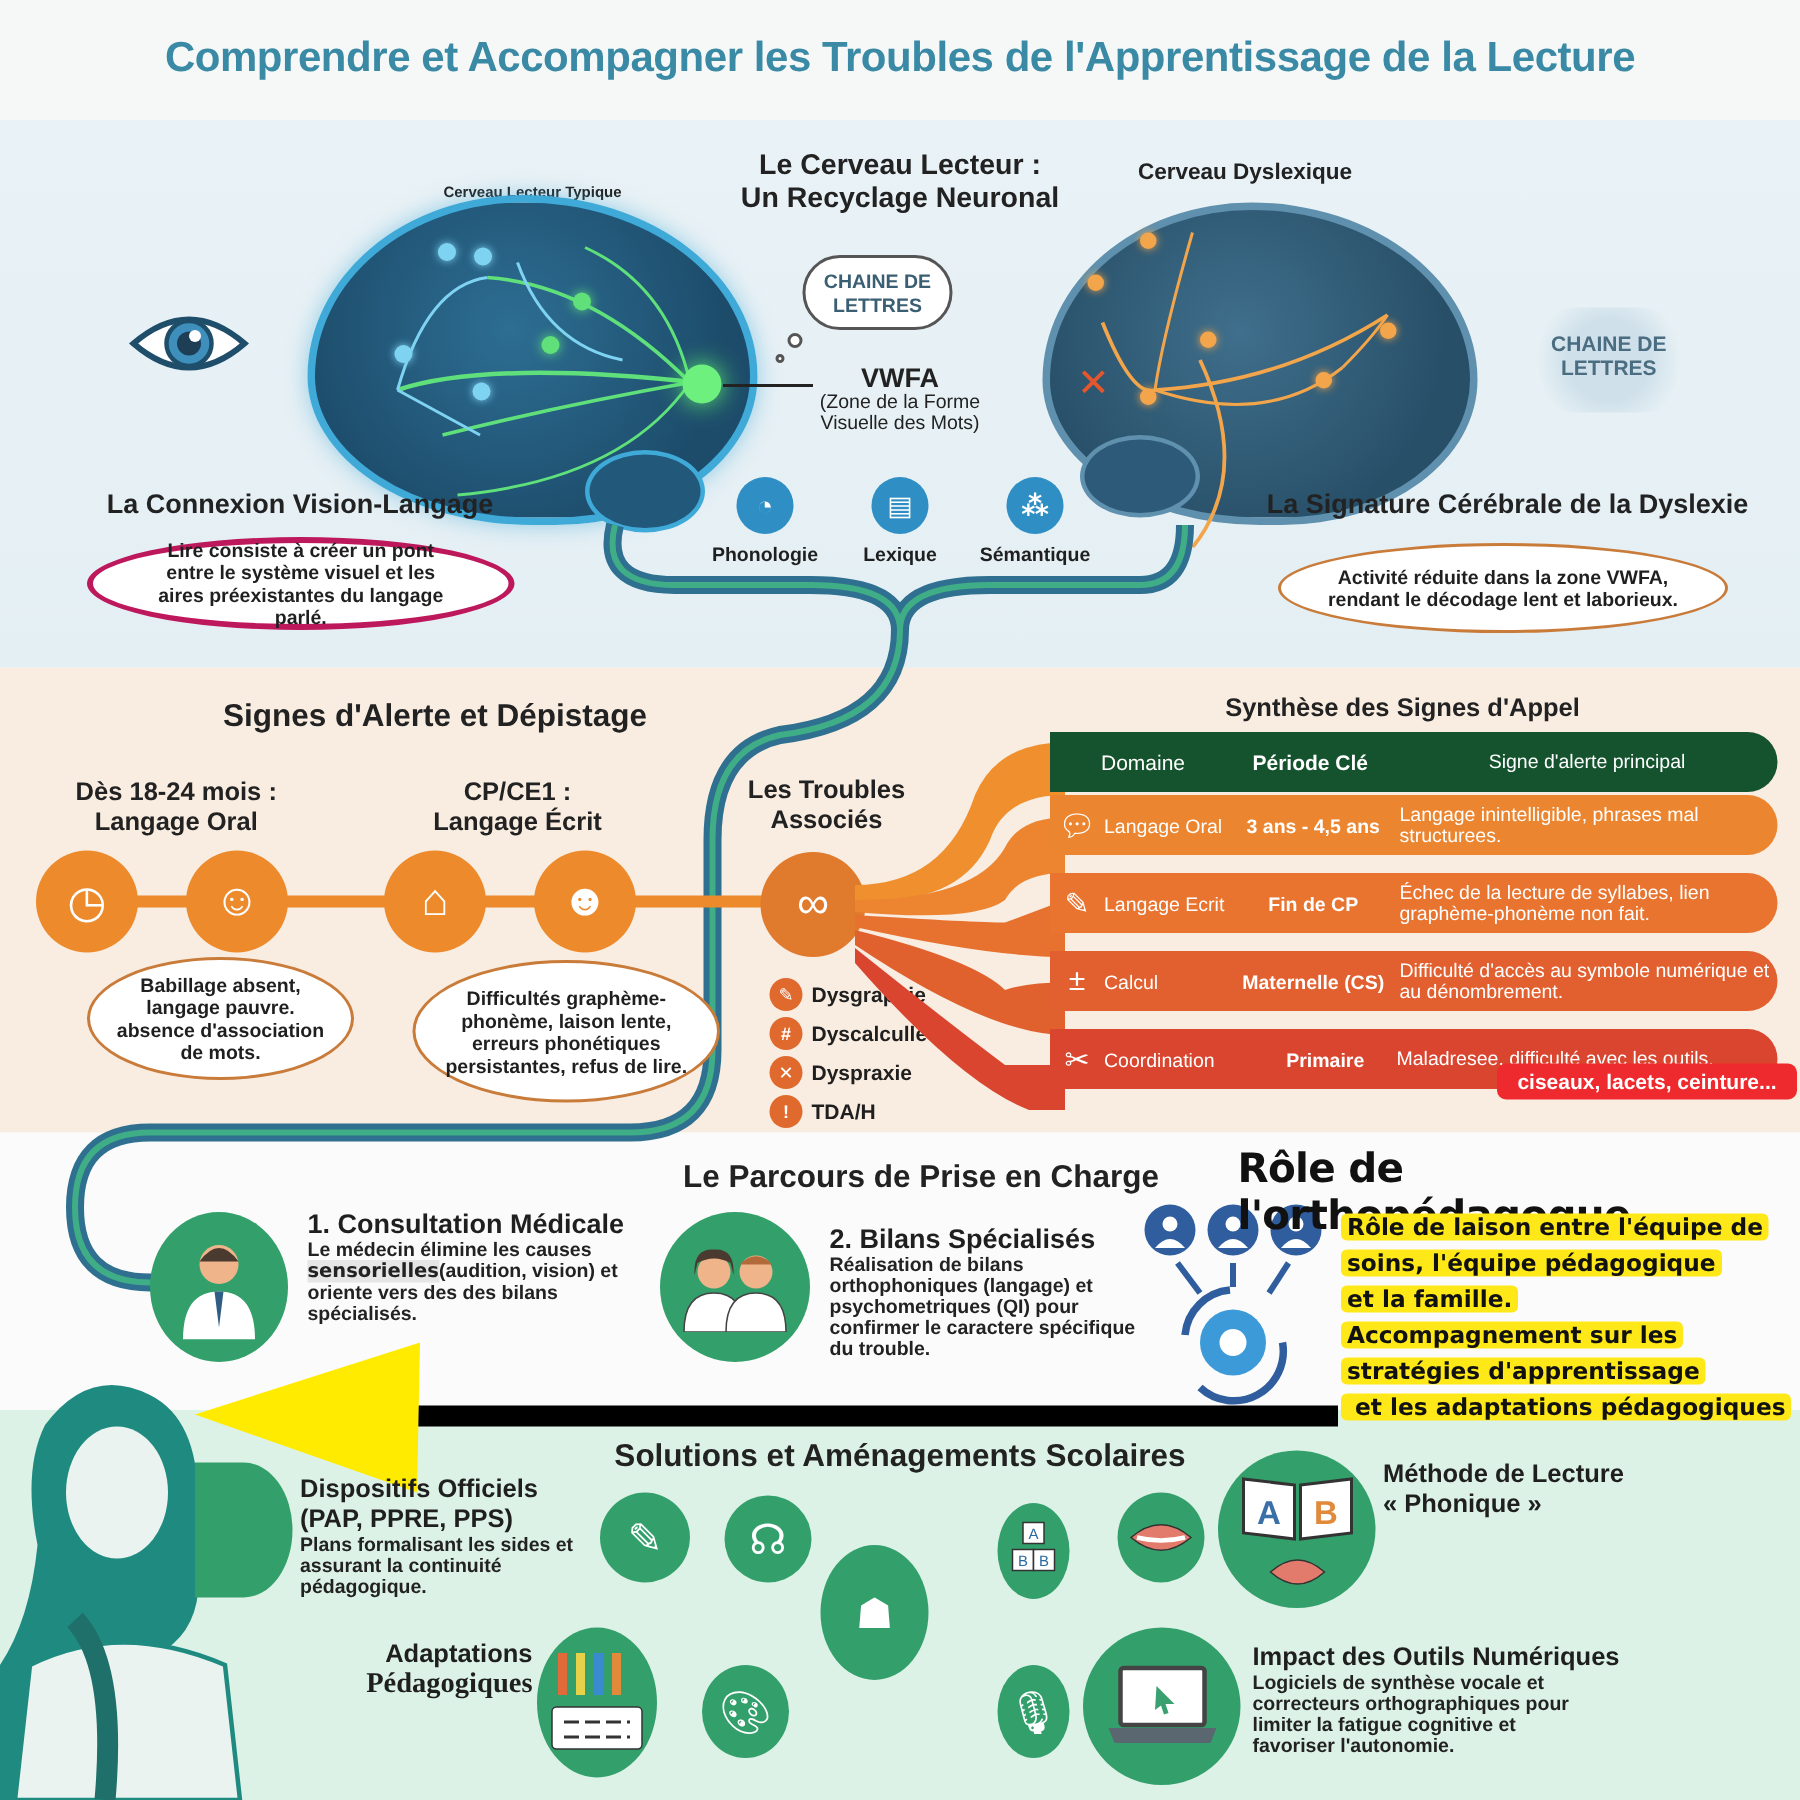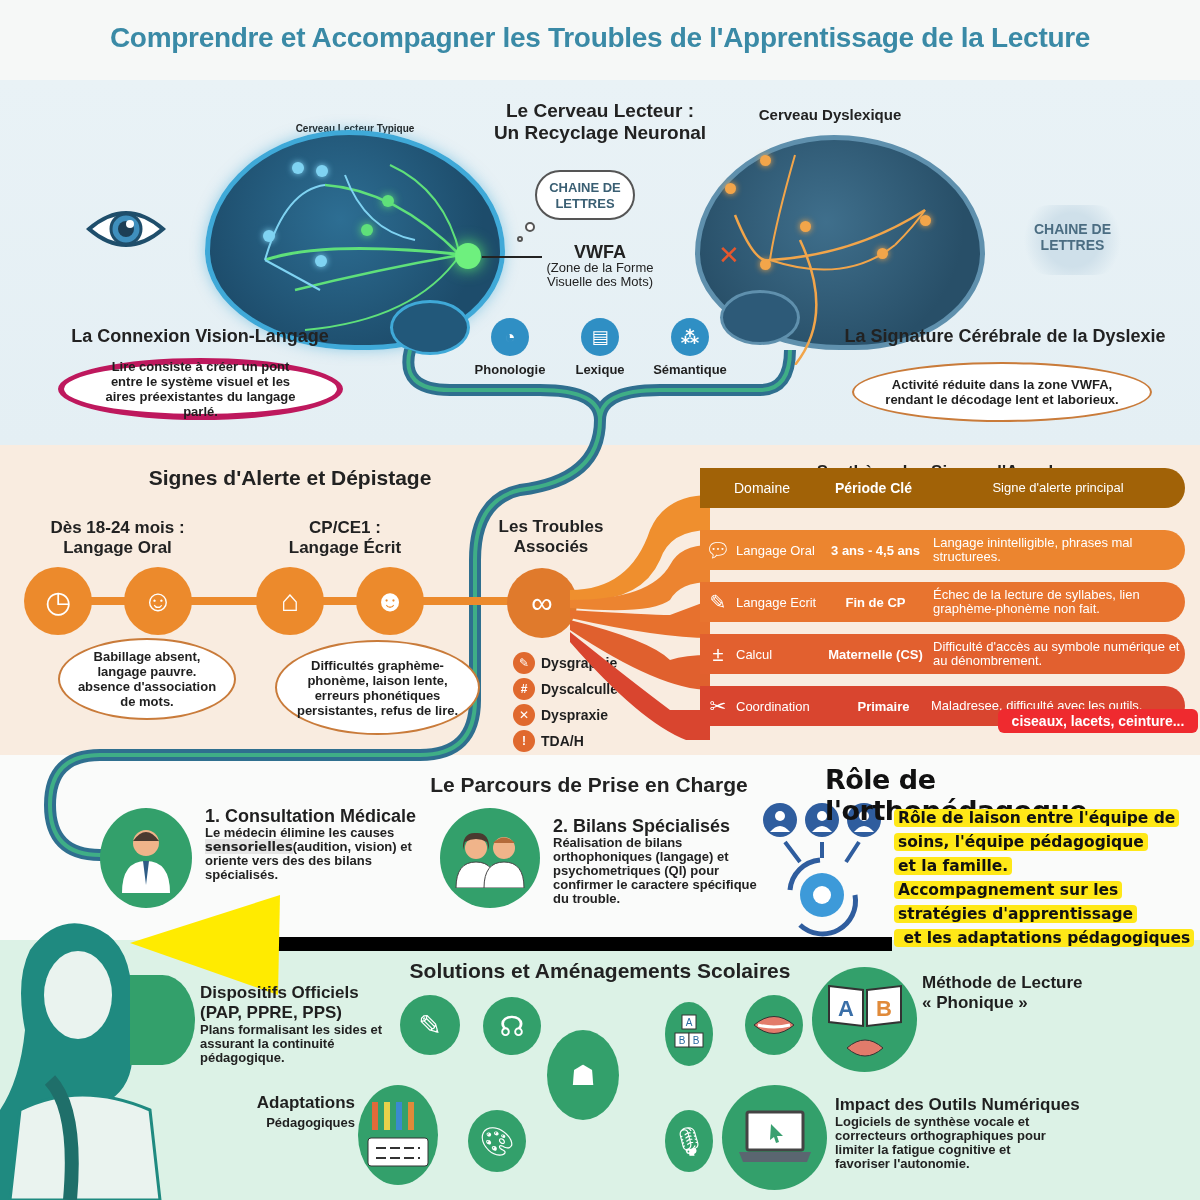--- a/index.html
+++ b/index.html
@@ -40,21 +40,21 @@
   .cloud-2 { left: 1015px; top: 205px; width: 115px; height: 70px; padding-top: 16px; border: none; background: radial-gradient(circle, #cfe0ea 40%, transparent 72%); color: #4b6d82; font-size: 14px; }
   .bubble-small { border: 2px solid #555; border-radius: 50%; background: #fff; }
 
   .vwfa-text { left: 520px; top: 245px; width: 150px; text-align: center; font-size: 13px; line-height: 14px; color: #222; }
   .vwfa-text .t { font-size: 18px; font-weight: bold; display: block; margin-bottom: 2px; }
 
   .assoc { text-align: center; font-size: 13px; font-weight: bold; }
   .assoc-icon { width: 38px; height: 38px; border-radius: 50%; background: #2f8fc4; margin: 0 auto 6px; display: flex; align-items: center; justify-content: center; color: #fff; font-size: 18px; }
 
   .speech { border-radius: 50%; background: #fff; text-align: center; font-size: 13px; font-weight: bold; line-height: 15px; display: flex; align-items: center; justify-content: center; }
-  .speech-blue { border: 6px solid #be185d; }
+  .speech-blue { border: 4px solid #be185d; }
   .speech-orange { border: 2px solid #c97b3a; }
 
   
   .tl-line { left: 40px; top: 597px; width: 480px; height: 8px; background: #ec8a2c; }
   .tl-circle { width: 68px; height: 68px; border-radius: 50%; background: #ec8a2c; display: flex; align-items: center; justify-content: center; font-size: 30px; color: #fff; }
 
   
   .row { left: 700px; width: 485px; height: 40px; border-radius: 0 22px 22px 0; color: #fff; display: flex; align-items: center; font-size: 13px; }
   .row .ic { width: 36px; text-align: center; font-size: 20px; }
   .row .dom { width: 82px; line-height: 13px; }
@@ -232,21 +232,21 @@
 
 <svg class="abs" style="left:570px;top:490px;width:140px;height:250px;" viewBox="0 0 140 250">
   <path d="M0 100 Q60 100 80 40 Q95 5 140 5 L140 40 Q100 40 90 70 Q70 115 0 110 Z" fill="#ef8f2e"></path>
   <path d="M0 110 Q80 110 100 75 Q110 55 140 55 L140 92 Q110 92 100 110 Q80 125 0 118 Z" fill="#ec8430"></path>
   <path d="M0 120 Q80 125 100 125 L140 110 L140 148 Q90 148 0 128 Z" fill="#e7712e"></path>
   <path d="M0 130 Q80 150 100 170 Q115 165 140 165 L140 200 Q90 200 0 140 Z" fill="#e0602e"></path>
   <path d="M0 142 Q60 190 100 220 Q120 220 140 220 L140 255 Q90 255 0 152 Z" fill="#d9452f"></path>
 </svg>
 
 <div class="abs h-label" style="left:760px;top:462px;width:350px;font-size:17px;">Synthèse des Signes d'Appel</div>
-<div class="abs row head" style="top:468px;background:#a16207;">
+<div class="abs row head" style="top:488px;background:#14532d;">
   <span class="dom">Domaine</span>
   <span class="per">Période Clé</span>
   <span class="sig" style="text-align:center;">Signe d'alerte principal</span>
 </div>
 <div class="abs row" style="top:530px;background:#ec852f;">
   <span class="ic">💬︎</span>
   <span class="dom">Langage Oral</span>
   <span class="per">3 ans - 4,5 ans</span>
   <span class="sig">Langage inintelligible, phrases mal structurees.</span>
 </div>
@@ -264,21 +264,21 @@
 </div>
 <div class="abs row" style="top:686px;background:#d9452f;">
   <span class="ic">✂</span>
   <span class="dom" style="width:100px;">Coordination</span>
   <span class="per" style="width:95px;">Primaire</span>
   <span class="sig">Maladresee, difficulté avec les outils,</span>
 </div>
 <div class="abs red-tag">ciseaux, lacets, ceinture...</div>
 
 <div class="abs sec-parcours" style="z-index:-1;"></div>
-<div class="abs h-label" style="left:404px;top:773px;width:370px;font-size:21px;">Le Parcours de Prise en Charge</div>
+<div class="abs h-label" style="left:429px;top:773px;width:370px;font-size:21px;">Le Parcours de Prise en Charge</div>
 
 <div class="abs gcirc" style="left:100px;top:808px;width:92px;height:100px;">
   <svg width="60" height="70" viewBox="0 0 60 70">
       <circle cx="30" cy="20" r="13" fill="#f0b48a"></circle>
       <path d="M17 18 Q30 0 43 18" fill="#4a3a30"></path>
       <path d="M6 70 Q6 38 30 38 Q54 38 54 70 Z" fill="#fff"></path>
       <path d="M27 38 L30 62 L33 38 Z" fill="#2f5d86"></path>
     </svg>
 </div>
 <div class="abs" style="left:205px;top:806px;width:215px;">
@@ -348,21 +348,21 @@
 
 <div class="abs gcirc" style="left:130px;top:975px;width:65px;height:90px;border-radius:0 50% 50% 0;"></div>
 <div class="abs" style="left:200px;top:983px;width:200px;">
   <div class="p-title" style="font-size:17px;">Dispositifs Officiels</div>
   <div class="p-title" style="font-size:17px;">(PAP, PPRE, PPS)</div>
   <div class="p-text">Plans formalisant les sides et assurant la continuité pédagogique.</div>
 </div>
 
 <div class="abs" style="left:155px;top:1093px;width:200px;text-align:right;">
   <div class="p-title" style="font-size:17px;">Adaptations</div>
-  <div class="p-title" style="font-size:13px;">Pédagogiques</div>
+  <div class="p-title" style="font-size:19px;font-family:Liberation Serif, serif;">Pédagogiques</div>
 </div>
 
 <div class="abs gcirc s-icon" style="left:400px;top:995px;width:60px;height:60px;">✎</div>
 <div class="abs gcirc s-icon" style="left:483px;top:997px;width:58px;height:58px;">☊</div>
 <div class="abs gcirc s-icon" style="left:547px;top:1030px;width:72px;height:90px;">☗</div>
 <div class="abs gcirc" style="left:665px;top:1002px;width:48px;height:64px;flex-direction:column;">
   <svg width="32" height="42" viewBox="0 0 32 42">
       <rect x="9" y="2" width="14" height="14" fill="#fff" stroke="#333"></rect>
       <text x="16" y="13" font-size="10" text-anchor="middle" fill="#2a6aa0">A</text>
       <rect x="2" y="20" width="14" height="14" fill="#fff" stroke="#333"></rect>

